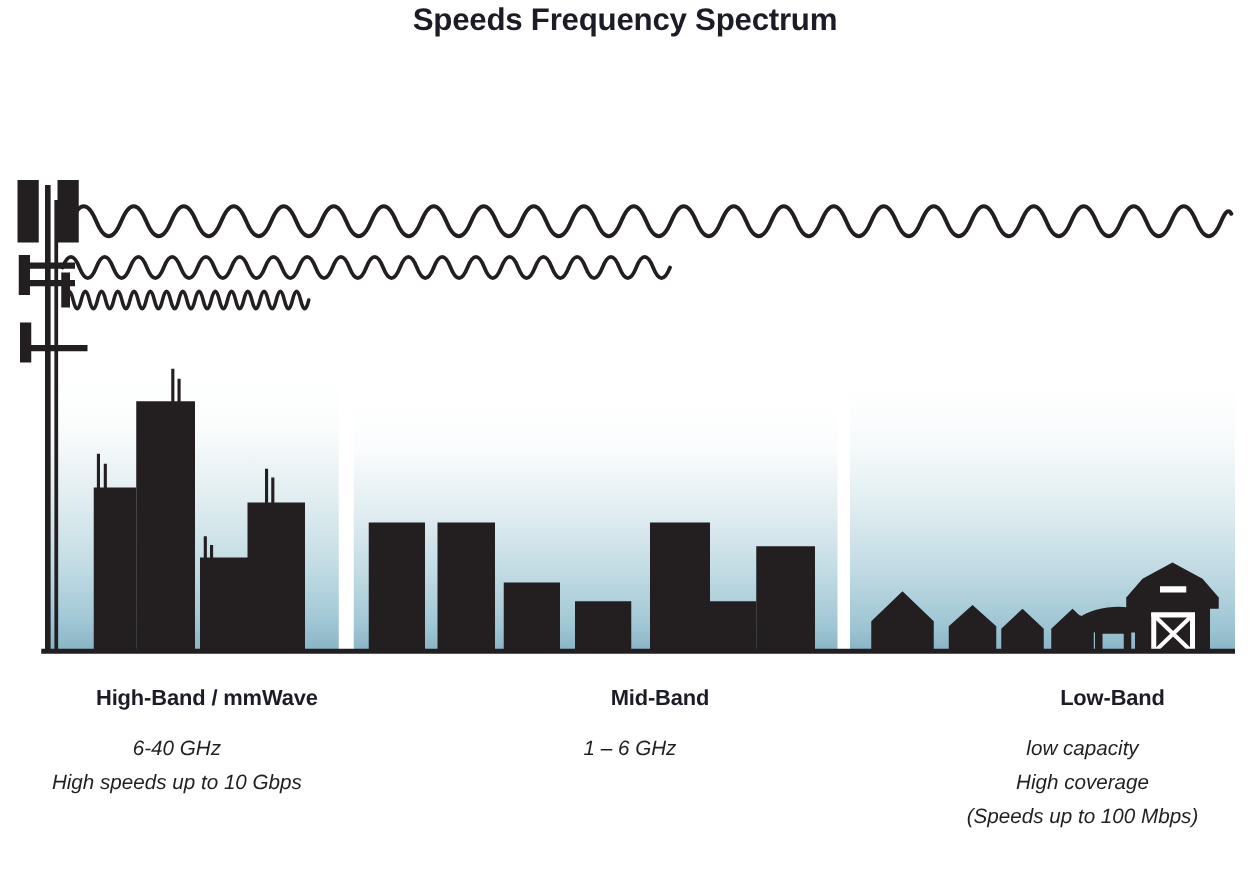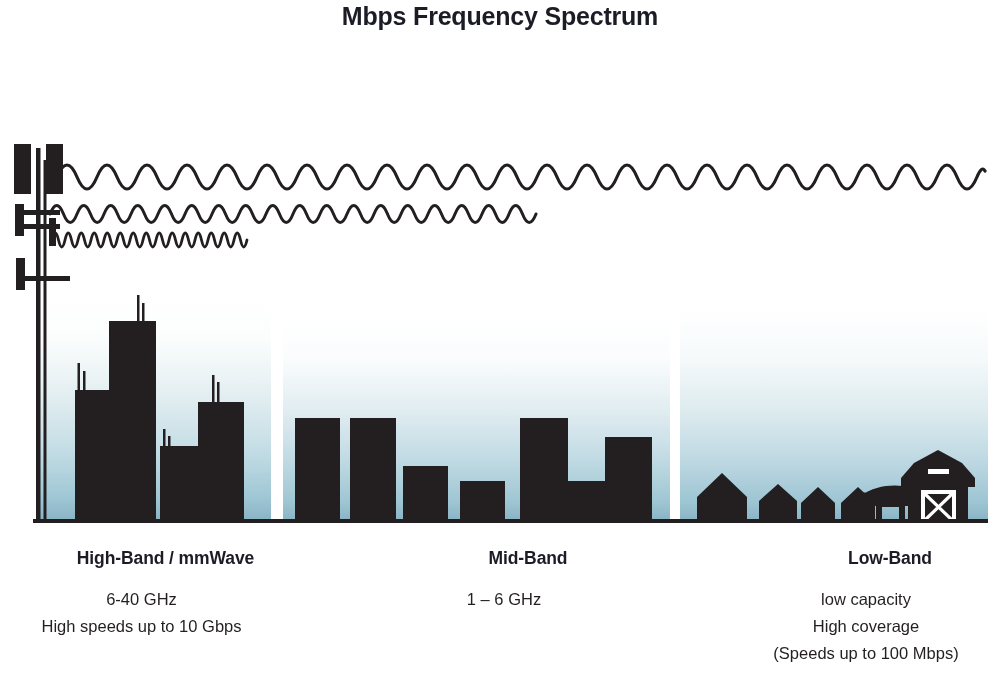--- a/index.html
+++ b/index.html
@@ -56,33 +56,34 @@
     letter-spacing: -0.1px;
     white-space: nowrap;
     padding-left: 48px;
   }
   .caption .band-lines {
     margin-top: 17px;
     font-size: 16.5px;
     line-height: 27px;
     color: #231f20;
     font-weight: normal;
+    font-style: italic;
   }
   .caption .band-lines div { white-space: nowrap; }
 
   #cap-high { left: 0px;   top: 548px; width: 283px; }
   #cap-mid  { left: 344px; top: 548px; width: 320px; }
   #cap-low  { left: 704px; top: 548px; width: 324px; }
 </style>
 </head>
 <body>
 
 <div id="page">
 
-  <div class="title">Mbps Frequency Spectrum</div>
+  <div class="title">Speeds Frequency Spectrum</div>
 
   <div class="scene">
     <svg width="1000" height="700" viewBox="0 0 1000 700" xmlns="http://www.w3.org/2000/svg">
       <defs>
         <linearGradient id="skyGrad" x1="0" y1="0" x2="0" y2="1">
           <stop offset="0%" stop-color="#ffffff"></stop>
           <stop offset="18%" stop-color="#fbfdfd"></stop>
           <stop offset="42%" stop-color="#e4eff2"></stop>
           <stop offset="68%" stop-color="#c4dde5"></stop>
           <stop offset="88%" stop-color="#a2c9d6"></stop>

